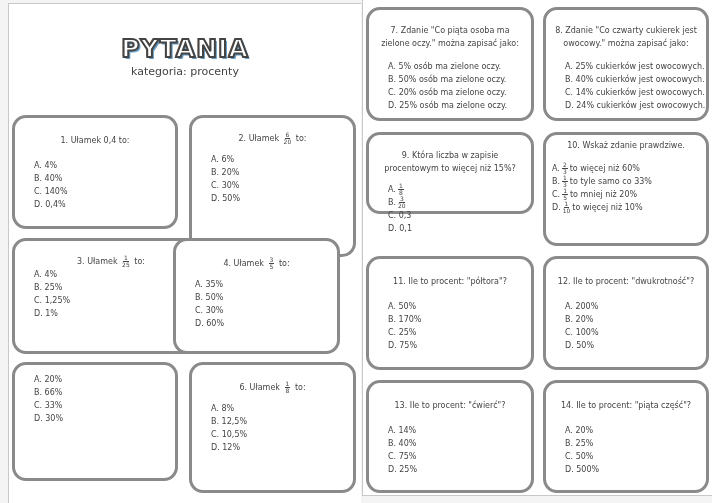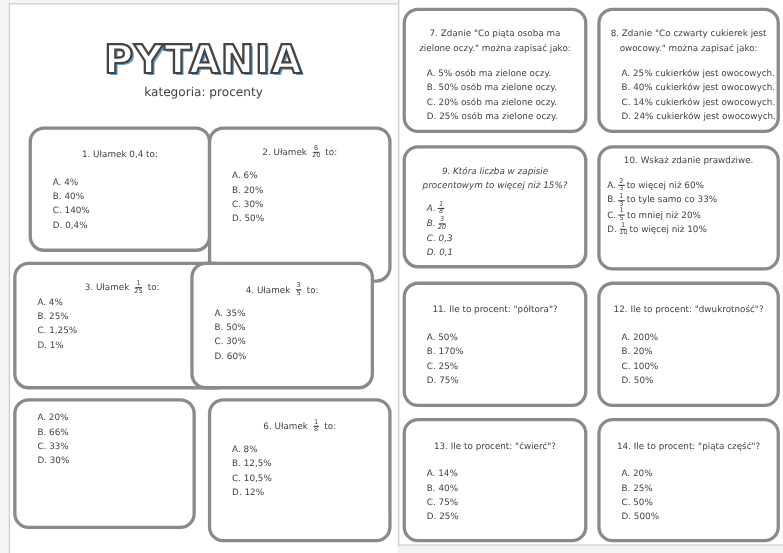--- a/index.html
+++ b/index.html
@@ -12,21 +12,21 @@
   }
   .page {
     position: absolute; background: #fff;
     border-left: 1px solid #c8c8c8; border-top: 1px solid #c8c8c8;
   }
   #page-left { left: 8px; top: 3px; width: 352px; height: 500px; }
   #page-right { left: 362px; top: 0; width: 350px; height: 495px; border-top: none; border-bottom: 1px solid #c8c8c8; }
   .title-wrap { position: absolute; left: 0; top: 30px; width: 352px; text-align: center; }
   .title {
     font-family: "DejaVu Sans", sans-serif; font-weight: bold;
-    font-size: 36px; letter-spacing: 1px;
+    font-size: 25px; letter-spacing: 1px;
     color: #fff;
     -webkit-text-stroke: 2px #444;
     text-shadow: 2px 2px 0 #6aa0c8, -1px -1px 0 #c8906a;
   }
   .subtitle { font-size: 11px; color: #444; margin-top: 2px; }
   .card {
     position: absolute; box-sizing: border-box;
     border: 3px solid #8a8a8a; border-radius: 14px; background: #fff;
     font-size: 8px; color: #444;
   }
@@ -40,21 +40,21 @@
 <body>
 
 <div class="page" id="page-left">
   <div class="title-wrap">
     <div class="title">PYTANIA</div>
     <div class="subtitle">kategoria: procenty</div>
   </div>
 </div>
 <div class="page" id="page-right"></div>
 
-<div class="card" style="left:12px;top:115px;width:166px;height:114px;margin-left:14px;">
+<div class="card" style="left:12px;top:115px;width:166px;height:114px;">
   <div class="q" style="margin-top:16px">1. Ułamek 0,4 to:</div>
   <div class="opts" style="margin-top:12px">
     <div class="opt">A. 4%</div>
     <div class="opt">B. 40%</div>
     <div class="opt">C. 140%</div>
     <div class="opt">D. 0,4%</div>
   </div>
 </div>
 
 <div class="card" style="left:189px;top:115px;width:167px;height:142px;">
@@ -147,21 +147,21 @@
 <div class="card" style="left:543px;top:7px;width:166px;height:114px;">
   <div class="q" style="margin-top:14px">8. Zdanie "Co czwarty cukierek jest owocowy." można zapisać jako:</div>
   <div class="opts" style="margin-top:10px">
     <div class="opt">A. 25% cukierków jest owocowych.</div>
     <div class="opt">B. 40% cukierków jest owocowych.</div>
     <div class="opt">C. 14% cukierków jest owocowych.</div>
     <div class="opt">D. 24% cukierków jest owocowych.</div>
   </div>
 </div>
 
-<div class="card" style="left:366px;top:132px;width:168px;height:112px;font-style:italic;">
+<div class="card" style="left:366px;top:132px;width:168px;height:82px;">
   <div class="q" style="margin-top:14px">9. Która liczba w zapisie procentowym to więcej niż 15%?</div>
   <div class="opts" style="margin-top:8px">
     <div class="opt"><span>A.</span><span class="frac">
           <span class="num">1</span>
           <span>8</span>
         </span></div>
     <div class="opt"><span>B.</span><span class="frac">
           <span class="num">3</span>
           <span>20</span>
         </span></div>

